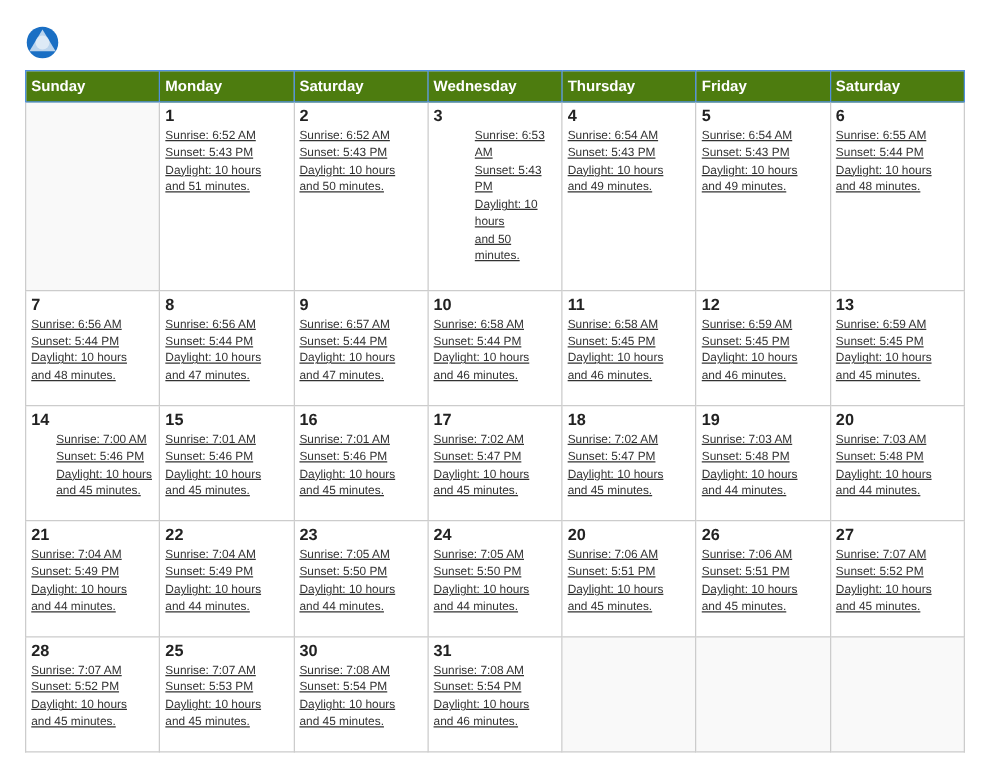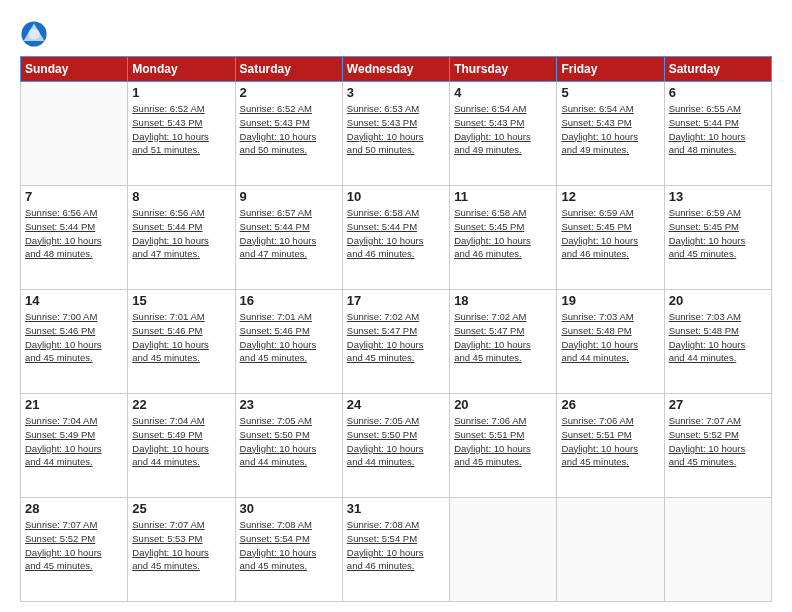--- a/index.html
+++ b/index.html
@@ -62,21 +62,21 @@
       color: #444;
     }
     .calendar {
       flex: 1;
       border: 1px solid #ccc;
       border-collapse: collapse;
       width: 100%;
       table-layout: fixed;
     }
     .calendar th {
-      background-color: #b91c1c;
+      background-color: #4d7c0f;
       color: #fff;
       font-size: 12px;
       font-weight: bold;
       padding: 5px 4px;
       text-align: left;
       border: 1px solid #5090e0;
     }
     .calendar td {
       vertical-align: top;
       border: 1px solid #ccc;
@@ -147,21 +147,21 @@
           </td>
           <td>
             <span class="day-num">2</span>
             <div class="day-info" style="white-space: pre-line;">Sunrise: 6:52 AM
 Sunset: 5:43 PM
 Daylight: 10 hours
 and 50 minutes.</div>
           </td>
           <td>
             <span class="day-num">3</span>
-            <div class="day-info" style="white-space: pre-line;">Sunrise: 6:53 AM
+            <div class="day-info" style="white-space: pre-line; margin-left: 33px;">Sunrise: 6:53 AM
 Sunset: 5:43 PM
 Daylight: 10 hours
 and 50 minutes.</div>
           </td>
           <td>
             <span class="day-num">4</span>
             <div class="day-info" style="white-space: pre-line;">Sunrise: 6:54 AM
 Sunset: 5:43 PM
 Daylight: 10 hours
 and 49 minutes.</div>
@@ -228,21 +228,21 @@
             <span class="day-num">13</span>
             <div class="day-info" style="white-space: pre-line;">Sunrise: 6:59 AM
 Sunset: 5:45 PM
 Daylight: 10 hours
 and 45 minutes.</div>
           </td>
         </tr>
         <tr>
           <td>
             <span class="day-num">14</span>
-            <div class="day-info" style="white-space: pre-line;">Sunrise: 7:00 AM
+            <div class="day-info" style="white-space: pre-line; margin-left: 20px;">Sunrise: 7:00 AM
 Sunset: 5:46 PM
 Daylight: 10 hours
 and 45 minutes.</div>
           </td>
           <td>
             <span class="day-num">15</span>
             <div class="day-info" style="white-space: pre-line;">Sunrise: 7:01 AM
 Sunset: 5:46 PM
 Daylight: 10 hours
 and 45 minutes.</div>

